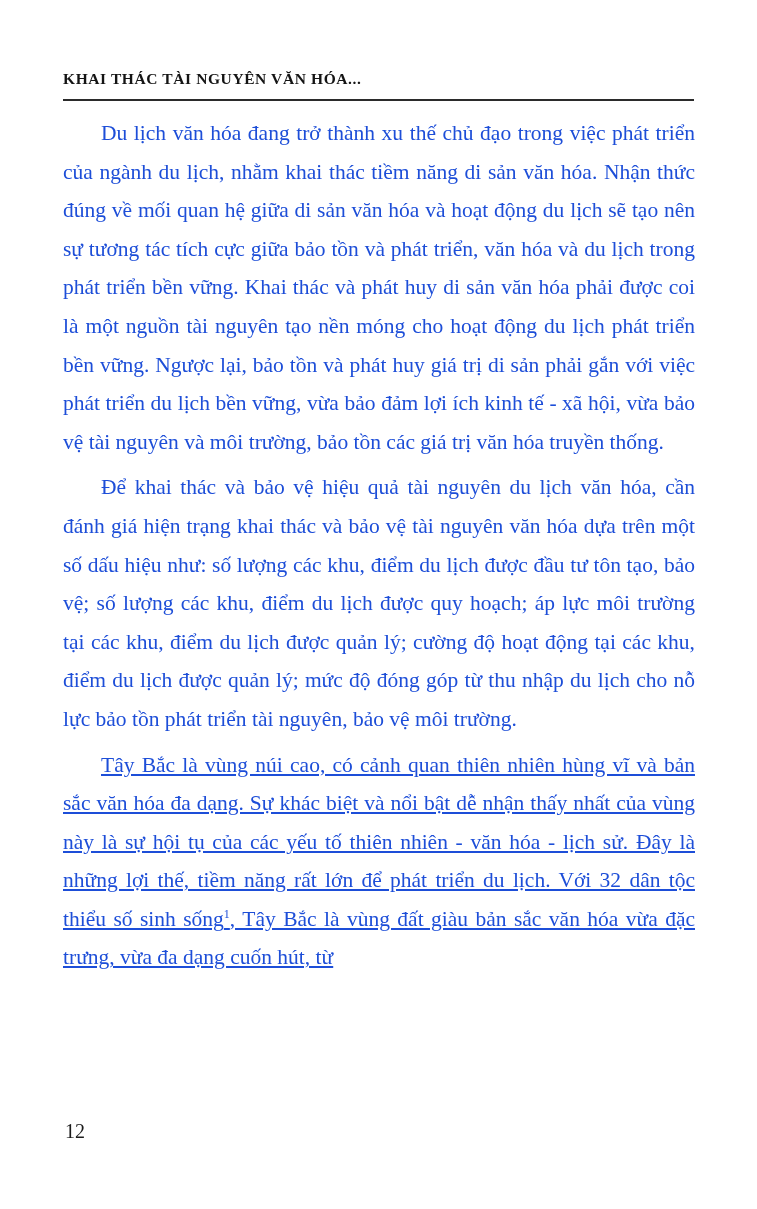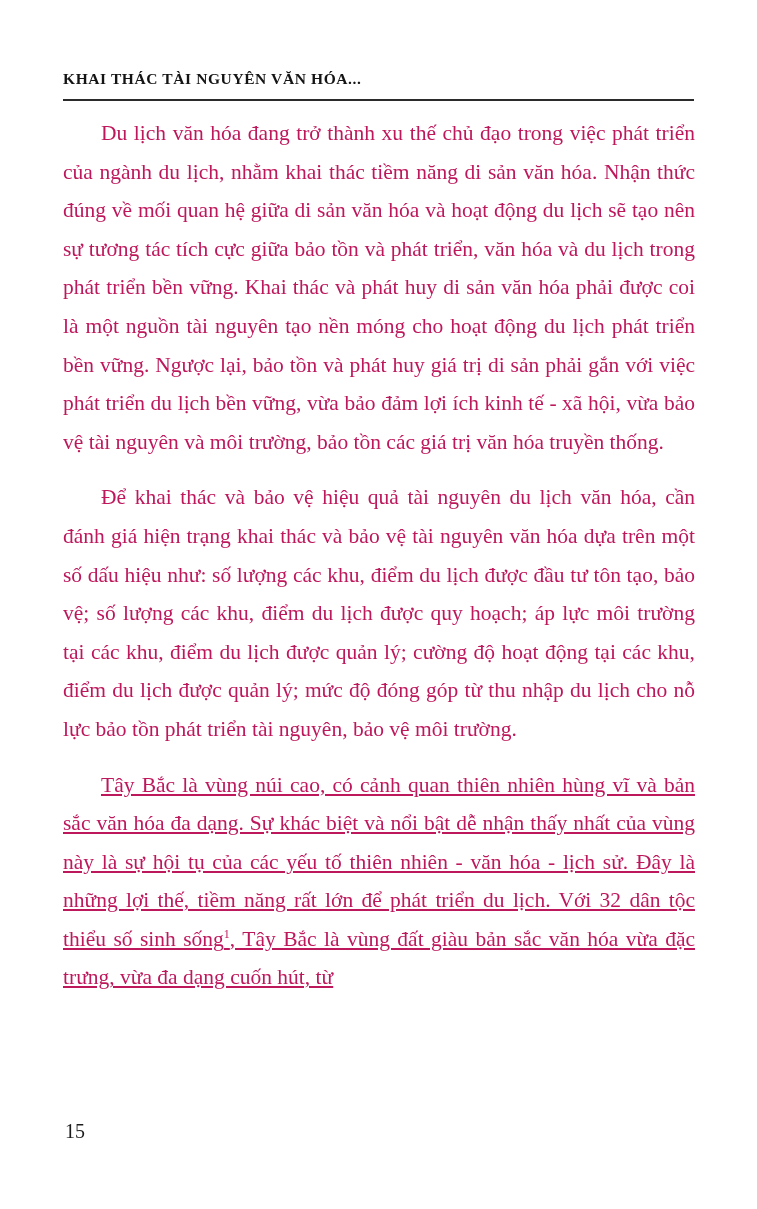--- a/index.html
+++ b/index.html
@@ -43,28 +43,28 @@
   }
   .body-text {
     position: absolute;
     left: 63px;
     top: 114px;
     width: 632px;
     font-size: 21.5px;
     line-height: 38.6px;
     text-align: justify;
     text-justify: inter-word;
-    color: #be185d;
+    color: #1d4ed8;
   }
   .body-text p {
     margin: 0 0 0 0;
     text-indent: 38px;
   }
   .body-text p + p {
-    margin-top: 17px;
+    margin-top: 7px;
   }
   .body-text p:last-child {
     text-align: justify;
     text-decoration: underline;
   }
   sup {
     font-size: 12px;
     vertical-align: super;
     line-height: 0;
   }
@@ -84,15 +84,15 @@
   <div class="running-head">KHAI THÁC TÀI NGUYÊN VĂN HÓA...</div>
 
   <div class="head-rule"></div>
 
   <div class="body-text">
     <p>Du lịch văn hóa đang trở thành xu thế chủ đạo trong việc phát triển của ngành du lịch, nhằm khai thác tiềm năng di sản văn hóa. Nhận thức đúng về mối quan hệ giữa di sản văn hóa và hoạt động du lịch sẽ tạo nên sự tương tác tích cực giữa bảo tồn và phát triển, văn hóa và du lịch trong phát triển bền vững. Khai thác và phát huy di sản văn hóa phải được coi là một nguồn tài nguyên tạo nền móng cho hoạt động du lịch phát triển bền vững. Ngược lại, bảo tồn và phát huy giá trị di sản phải gắn với việc phát triển du lịch bền vững, vừa bảo đảm lợi ích kinh tế - xã hội, vừa bảo vệ tài nguyên và môi trường, bảo tồn các giá trị văn hóa truyền thống.</p>
     <p>Để khai thác và bảo vệ hiệu quả tài nguyên du lịch văn hóa, cần đánh giá hiện trạng khai thác và bảo vệ tài nguyên văn hóa dựa trên một số dấu hiệu như: số lượng các khu, điểm du lịch được đầu tư tôn tạo, bảo vệ; số lượng các khu, điểm du lịch được quy hoạch; áp lực môi trường tại các khu, điểm du lịch được quản lý; cường độ hoạt động tại các khu, điểm du lịch được quản lý; mức độ đóng góp từ thu nhập du lịch cho nỗ lực bảo tồn phát triển tài nguyên, bảo vệ môi trường.</p>
     <p><span>Tây Bắc là vùng núi cao, có cảnh quan thiên nhiên hùng vĩ và bản sắc văn hóa đa dạng. Sự khác biệt và nổi bật dễ nhận thấy nhất của vùng này là sự hội tụ của các yếu tố thiên nhiên - văn hóa - lịch sử. Đây là những lợi thế, tiềm năng rất lớn để phát triển du lịch. Với 32 dân tộc thiểu số sinh sống</span><sup>1</sup><span>, Tây Bắc là vùng đất giàu bản sắc văn hóa vừa đặc trưng, vừa đa dạng cuốn hút, từ</span></p>
   </div>
 
-  <div class="folio">15</div>
+  <div class="folio">12</div>
 
 </div>
 
 </body></html>

